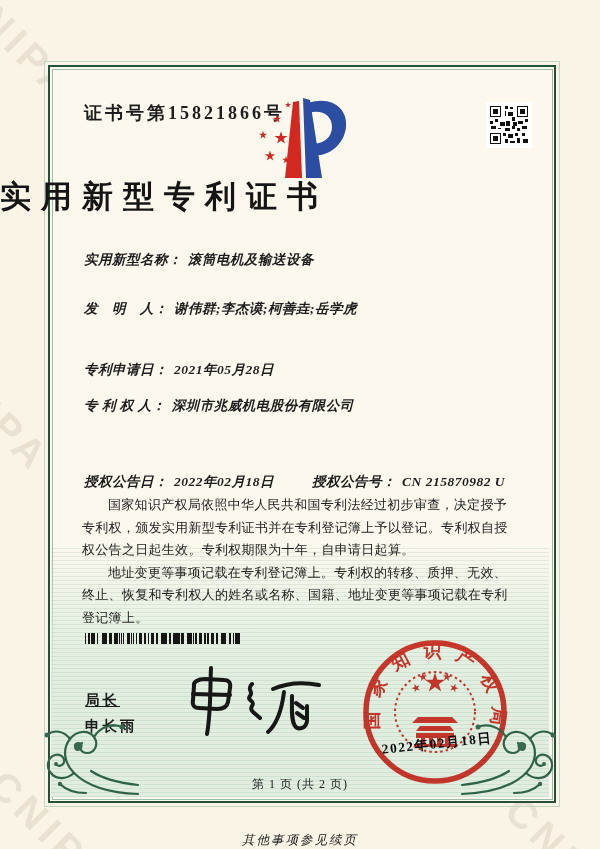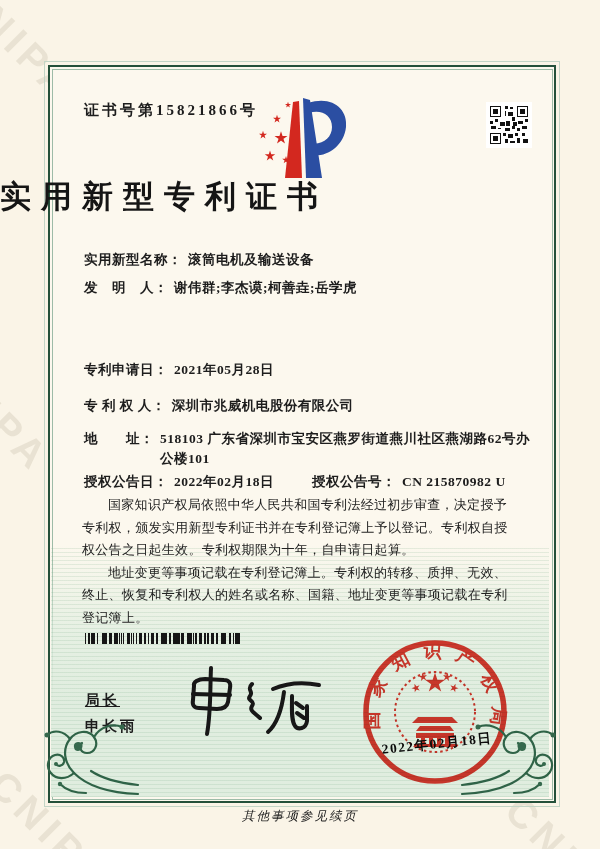--- a/index.html
+++ b/index.html
@@ -20,28 +20,28 @@
   
   #band{position:absolute;left:51px;top:545px;width:498px;height:252px;
         background:
           repeating-linear-gradient(0deg, rgba(110,165,125,0.16) 0 1px, rgba(110,165,125,0) 1px 4px),
           linear-gradient(180deg, rgba(222,237,223,0) 0, rgba(222,237,223,0.75) 90px, #e0eddf 160px);
         pointer-events:none;}
 
   .abs{position:absolute;}
   .cjk{color:#1d1d1d;}
 
-  #cert-no{left:84px;top:101px;font-size:15px;font-weight:700;letter-spacing:3px;}
+  #cert-no{left:84px;top:101px;font-size:18px;font-weight:700;letter-spacing:3px;}
 
   #qr{left:486px;top:102px;width:42px;height:42px;background:#fff;padding:2px;}
 
   #title{left:0;right:0;top:176px;text-align:left;font-size:31px;font-weight:700;
          letter-spacing:10px;color:#151515;}
 
-  .row{left:84px;font-size:13.5px;font-weight:700;letter-spacing:0.5px;line-height:1.5;}
+  .row{left:84px;font-size:13.5px;font-weight:700;letter-spacing:0.5px;line-height:1.5;font-style:italic;}
   .row .lbl{display:inline-block;vertical-align:top;white-space:nowrap;}
   .row .val{display:inline-block;vertical-align:top;margin-left:6px;}
   #row-addr .val{width:372px;}
 
   #paras{left:82px;top:494px;width:438px;font-size:13px;line-height:1.74;
          color:#222;letter-spacing:0.3px;}
   #paras p{margin:0;text-indent:2em;}
 
   #barcode{left:85px;top:633px;width:155px;height:11px;
      background:
@@ -50,21 +50,21 @@
 
   #director-title{left:85px;top:691px;font-size:14.5px;font-weight:700;letter-spacing:3px;text-decoration:underline;}
   #director-name{left:85px;top:717px;font-size:14.5px;font-weight:700;letter-spacing:3px;}
 
   #signature{left:180px;top:660px;}
   #seal{left:360px;top:637px;mix-blend-mode:multiply;}
   #seal-date{left:362px;top:735px;width:150px;text-align:center;transform:rotate(-6deg);
              font-size:13.5px;font-weight:700;color:#0c0c0c;letter-spacing:1.5px;z-index:5;}
 
   #page-num{left:0;right:0;top:776px;text-align:center;font-size:12px;letter-spacing:1px;color:#222;}
-  #cont-note{left:0;right:0;top:808px;text-align:center;font-size:12.5px;font-style:italic;
+  #cont-note{left:0;right:0;top:832px;text-align:center;font-size:12.5px;font-style:italic;
              letter-spacing:2px;color:#222;}
 
   .corner{position:absolute;z-index:3;}
   #corner-left{left:40px;top:710px;}
   #corner-right{right:40px;top:710px;transform:scaleX(-1);}
 </style>
 </head>
 <body>
 
 <div id="page">
@@ -135,31 +135,28 @@
       <use href="#st" transform="translate(18,64) scale(0.55)"></use>
       <use href="#st" transform="translate(34,68) scale(0.40)"></use>
     </g>
   </svg>
 
   <div id="title" class="abs cjk">实用新型专利证书</div>
 
   <div class="abs row cjk" style="top:250px">
     <span class="lbl">实用新型名称：</span><span class="val">滚筒电机及输送设备</span>
   </div>
-  <div class="abs row cjk" style="top:278px">
+  <div class="abs row cjk" style="top:299px">
     <span class="lbl">发　明　人：</span><span class="val">谢伟群;李杰谟;柯善垚;岳学虎</span>
   </div>
   <div class="abs row cjk" style="top:360px">
     <span class="lbl">专利申请日：</span><span class="val">2021年05月28日</span>
   </div>
   <div class="abs row cjk" style="top:396px">
     <span class="lbl">专 利 权 人：</span><span class="val">深圳市兆威机电股份有限公司</span>
-  </div>
-  <div class="abs row cjk" id="row-addr" style="top:429px">
-    <span class="lbl">地　　址：</span><span class="val">518103 广东省深圳市宝安区燕罗街道燕川社区燕湖路62号办公楼101</span>
   </div>
   <div class="abs row cjk" style="top:472px">
     <span class="lbl">授权公告日：</span><span class="val">2022年02月18日</span>
   </div>
   <div class="abs row cjk" style="top:472px;left:312px">
     <span class="lbl">授权公告号：</span><span class="val">CN 215870982 U</span>
   </div>
 
   <div id="paras" class="abs">
     <p>国家知识产权局依照中华人民共和国专利法经过初步审查，决定授予专利权，颁发实用新型专利证书并在专利登记簿上予以登记。专利权自授权公告之日起生效。专利权期限为十年，自申请日起算。</p>
@@ -241,15 +238,16 @@
     </g>
     <g fill="#35684c">
       <circle cx="7" cy="25" r="2.5"></circle>
         <circle cx="82" cy="17" r="2.5"></circle>
         <circle cx="16" cy="54" r="2"></circle>
       <circle cx="20" cy="74" r="2.2"></circle>
       <path d="M42,33 c-7,-3 -10,2 -7,7 c5,3 9,-2 7,-7 z"></path>
     </g>
   </svg>
 
+  <div id="page-num" class="abs cjk">第 1 页 (共 2 页)</div>
   <div id="cont-note" class="abs cjk">其他事项参见续页</div>
 
 </div>
 
 </body></html>

